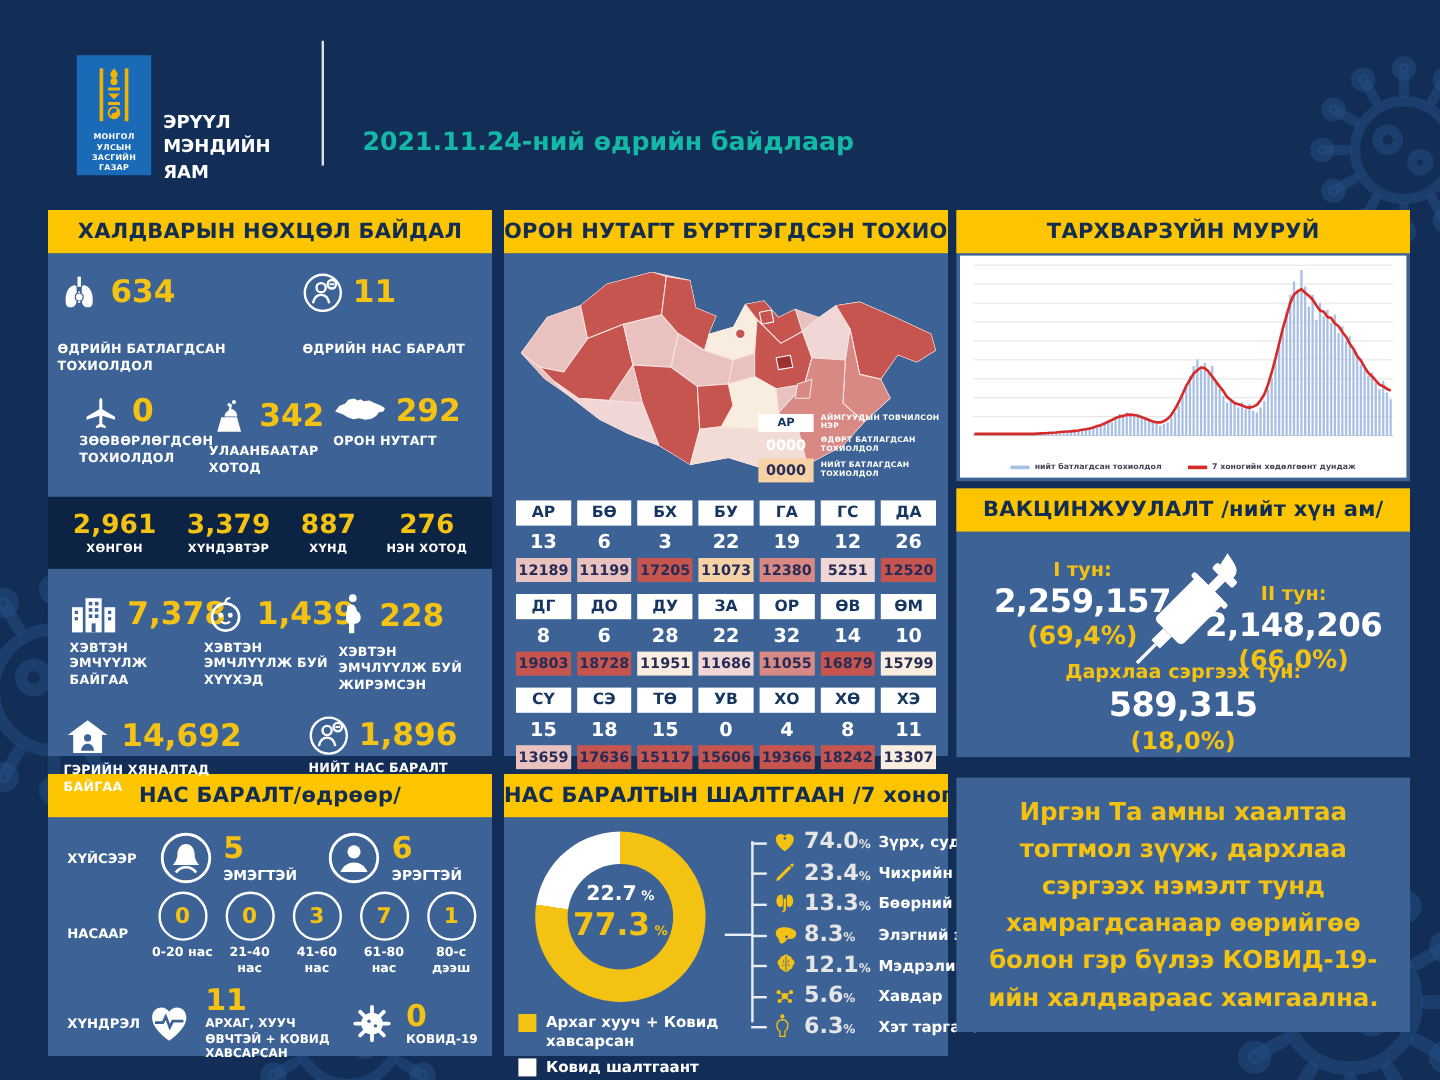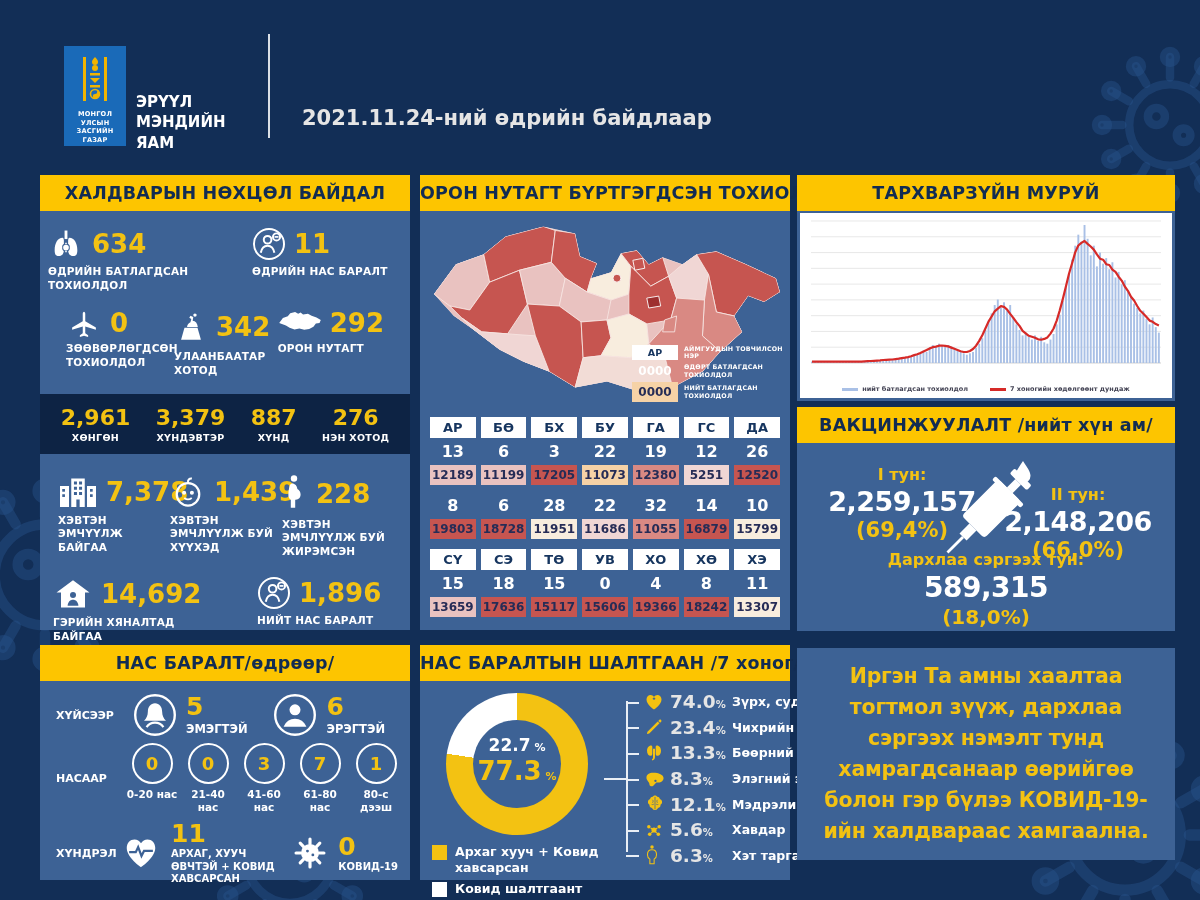--- a/index.html
+++ b/index.html
@@ -5,37 +5,37 @@
   html,body{margin:0;padding:0;}
   body{width:1200px;height:900px;background:#122e56;font-family:"DejaVu Sans","Liberation Sans",sans-serif;position:relative;overflow:hidden;}
   #root{position:relative;width:1200px;height:900px;}
   .wm{position:absolute;pointer-events:none;}
   
   .logo-box{position:absolute;left:64px;top:46px;width:62px;height:100px;background:#1a6ab8;display:flex;flex-direction:column;align-items:center;justify-content:flex-start;padding:7px 3px 5px;box-sizing:border-box;}
   .logo-caption{font-size:6.6px;font-weight:bold;color:#fff;text-align:center;line-height:1.3;margin-top:5px;letter-spacing:.2px;}
   .ministry{position:absolute;left:136px;top:92px;width:120px;color:#fff;font-weight:bold;font-size:15px;line-height:1.35;}
   .hdr-divider{position:absolute;left:268px;top:34px;height:104px;width:2px;background:rgba(255,255,255,.85);}
   .main-title{position:absolute;left:300px;top:50px;font-size:36px;color:#fff;font-weight:bold;letter-spacing:.3px;white-space:nowrap;}
-  .main-subtitle{position:absolute;left:302px;top:106px;font-size:21px;color:#e5e5e5;font-weight:bold;}
+  .main-subtitle{position:absolute;left:302px;top:106px;font-size:21px;color:#14b8a6;font-weight:bold;}
   
   .col{position:absolute;top:175px;}
   #col-left{left:40px;width:370px;}
   #col-mid{left:420px;width:370px;}
   #col-right{left:797px;width:378px;}
   .panel{background:#3d6295;}
   .panel-header{background:#fdc500;color:#122c52;font-weight:bold;text-align:center;font-size:17.5px;height:36px;line-height:36px;letter-spacing:.2px;white-space:nowrap;}
   
   .stat{display:flex;flex-direction:column;}
   .stat-top{display:flex;align-items:center;gap:8px;}
   .stat-value{color:#f3c212;font-weight:bold;font-size:26px;white-space:nowrap;}
   .stat-label{color:#fff;font-weight:bold;font-size:10.5px;line-height:1.3;margin-top:4px;letter-spacing:.2px;}
   .icon{display:inline-flex;color:#fff;}
   .icon svg{display:block;}
   .srow1{display:flex;justify-content:center;gap:54px;padding-top:16px;}
-  .srow1 .stat{width:150px;}
+  .srow1 .stat{width:150px;gap:20px;}
   .srow2{display:flex;justify-content:space-between;padding:0 26px;margin-top:16px;}
   .srow2 .stat{width:108px;}
   .strip{height:60px;background:#0d2344;display:flex;align-items:center;justify-content:space-around;margin-top:16px;padding:0 8px;}
   .strip .cell{text-align:center;}
   .strip .v{color:#f3c212;font-weight:bold;font-size:22px;}
   .strip .l{color:#fff;font-weight:bold;font-size:9.5px;margin-top:2px;letter-spacing:.3px;}
   .brow1{display:flex;justify-content:space-between;padding:0 18px;margin-top:20px;}
   .brow1 .stat{width:112px;}
   .brow2{display:flex;justify-content:center;gap:64px;margin-top:18px;}
   .brow2 .stat{width:140px;}
@@ -609,20 +609,29 @@
               <div class="total" style="background: rgb(233, 194, 192);">11199</div>
               <div class="total" style="background: rgb(198, 85, 80);">17205</div>
               <div class="total" style="background: rgb(246, 210, 166);">11073</div>
               <div class="total" style="background: rgb(217, 137, 131);">12380</div>
               <div class="total" style="background: rgb(240, 214, 212);">5251</div>
               <div class="total" style="background: rgb(198, 85, 80);">12520</div>
             </div>
           </div>
           <div class="tgroup">
             <div class="trow">
+              <div class="abbr">ДГ</div>
+              <div class="abbr">ДО</div>
+              <div class="abbr">ДУ</div>
+              <div class="abbr">ЗА</div>
+              <div class="abbr">ОР</div>
+              <div class="abbr">ӨВ</div>
+              <div class="abbr">ӨМ</div>
+            </div>
+            <div class="trow">
               <div class="daily">8</div>
               <div class="daily">6</div>
               <div class="daily">28</div>
               <div class="daily">22</div>
               <div class="daily">32</div>
               <div class="daily">14</div>
               <div class="daily">10</div>
             </div>
             <div class="trow">
               <div class="total" style="background: rgb(198, 85, 80);">19803</div>

